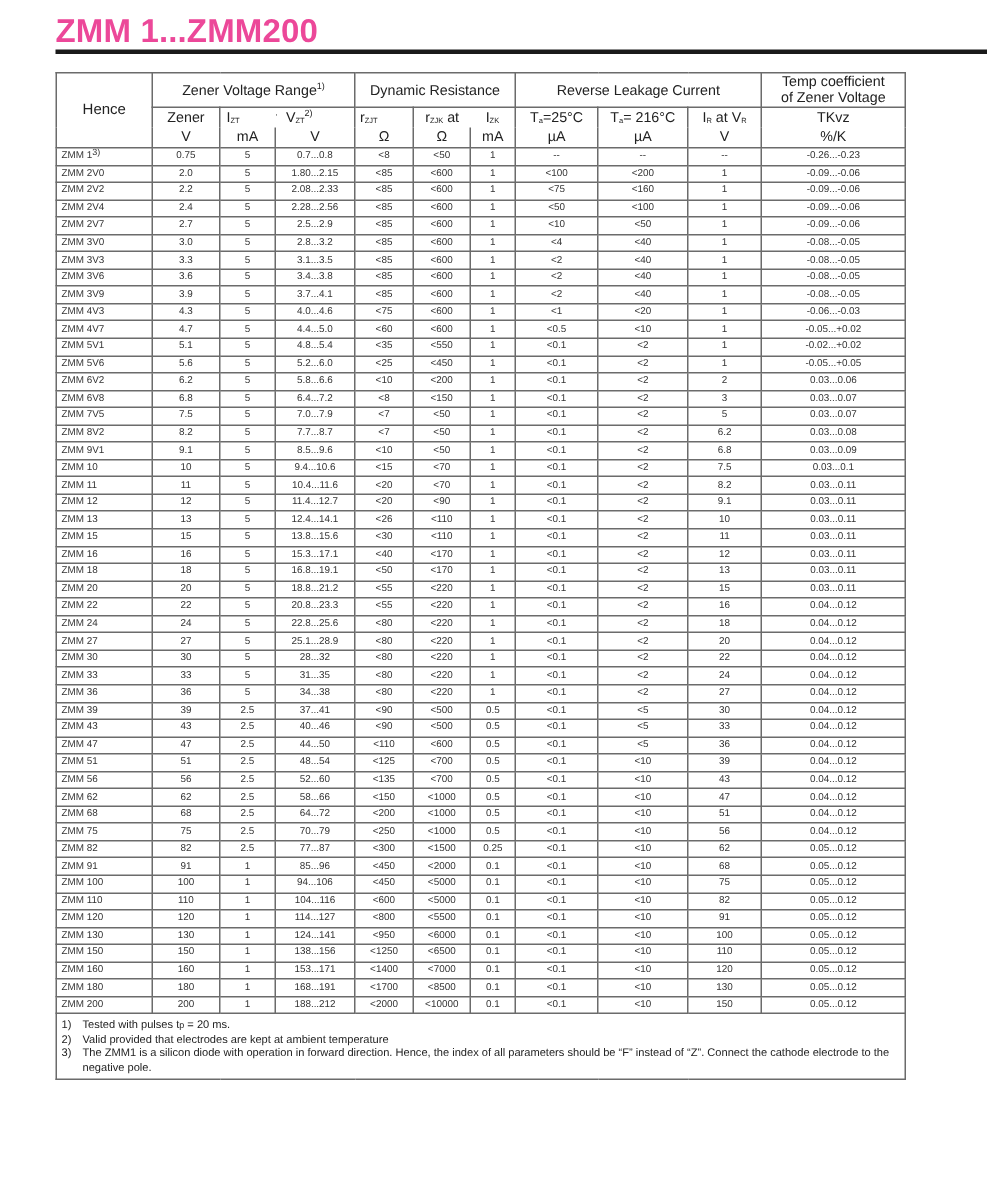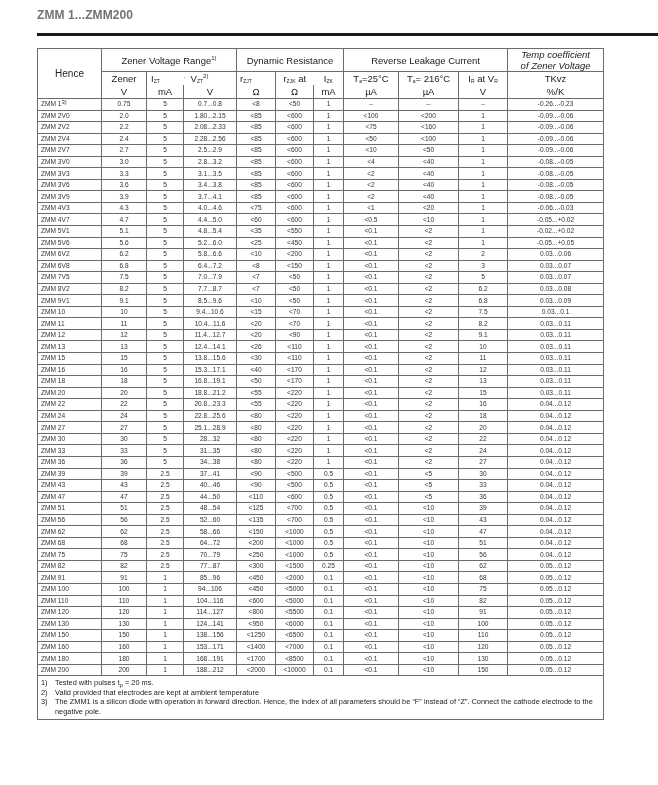--- a/index.html
+++ b/index.html
@@ -1,31 +1,31 @@
 <!DOCTYPE html>
 <html><head>
 <meta charset="utf-8">
 <style>
   html, body { margin:0; padding:0; background:#ffffff; }
   body { width:658px; height:785px; position:relative; overflow:hidden;
          font-family:"Liberation Sans", "DejaVu Sans", sans-serif; color:#222; }
-  .title { position:absolute; left:37px; top:8px; font-size:12px; font-weight:bold; color:#737373; letter-spacing:0.1px; }
+  .title { position:absolute; left:37px; top:8px; font-size:22px; font-weight:bold; color:#ec4899; letter-spacing:0.1px; }
   .rule { position:absolute; left:37px; top:33px; width:621px; height:3px; background:#1a1a1a; }
   .tbl-wrap { position:absolute; left:37px; top:48px; width:566px; }
   table { border-collapse:collapse; width:566px; table-layout:fixed; }
   td, th { border:1px solid #6b6b6b; padding:0; text-align:center; font-weight:normal; white-space:nowrap; overflow:hidden; }
   thead th { font-size:9.5px; color:#222; line-height:11px; }
   thead tr.h1 th { height:22px; }
   thead tr.h2 th { height:13px; border-bottom:none; }
   thead tr.h3 th { height:13px; border-top:none; }
   thead tr.h2 th.nb { border-right:none; }
   thead tr.h2 th.nl { border-left:none; }
   thead tr.h3 th.vl { border-left:1px solid #6b6b6b; }
   th.type-h { font-size:10px; }
-  th.tk-h { line-height:11px;font-style:italic; }
+  th.tk-h { line-height:11px; }
   tbody td { font-size:6.6px; height:10.55px; line-height:10px; color:#333; }
   tbody td.type { text-align:left; padding-left:3px; }
   sup { font-size:6px; vertical-align:top; line-height:6px; }
   sub { font-size:6px; vertical-align:bottom; line-height:6px; }
   .sub-s { font-size:5px; }
   .notes td { text-align:left; font-size:7.4px; line-height:9.5px; padding:2px 3px 3px 3px; color:#222; white-space:normal; }
   .note { display:flex; }
   .note .n { width:14px; flex:none; }
   .watermark { position:absolute; left:168px; top:365px; width:300px; height:70px; pointer-events:none; opacity:0.45; }
   .wm-jl { position:absolute; left:0; top:0; font-family:"Liberation Serif", serif; font-size:56px; color:#bbb; letter-spacing:-6px; }

